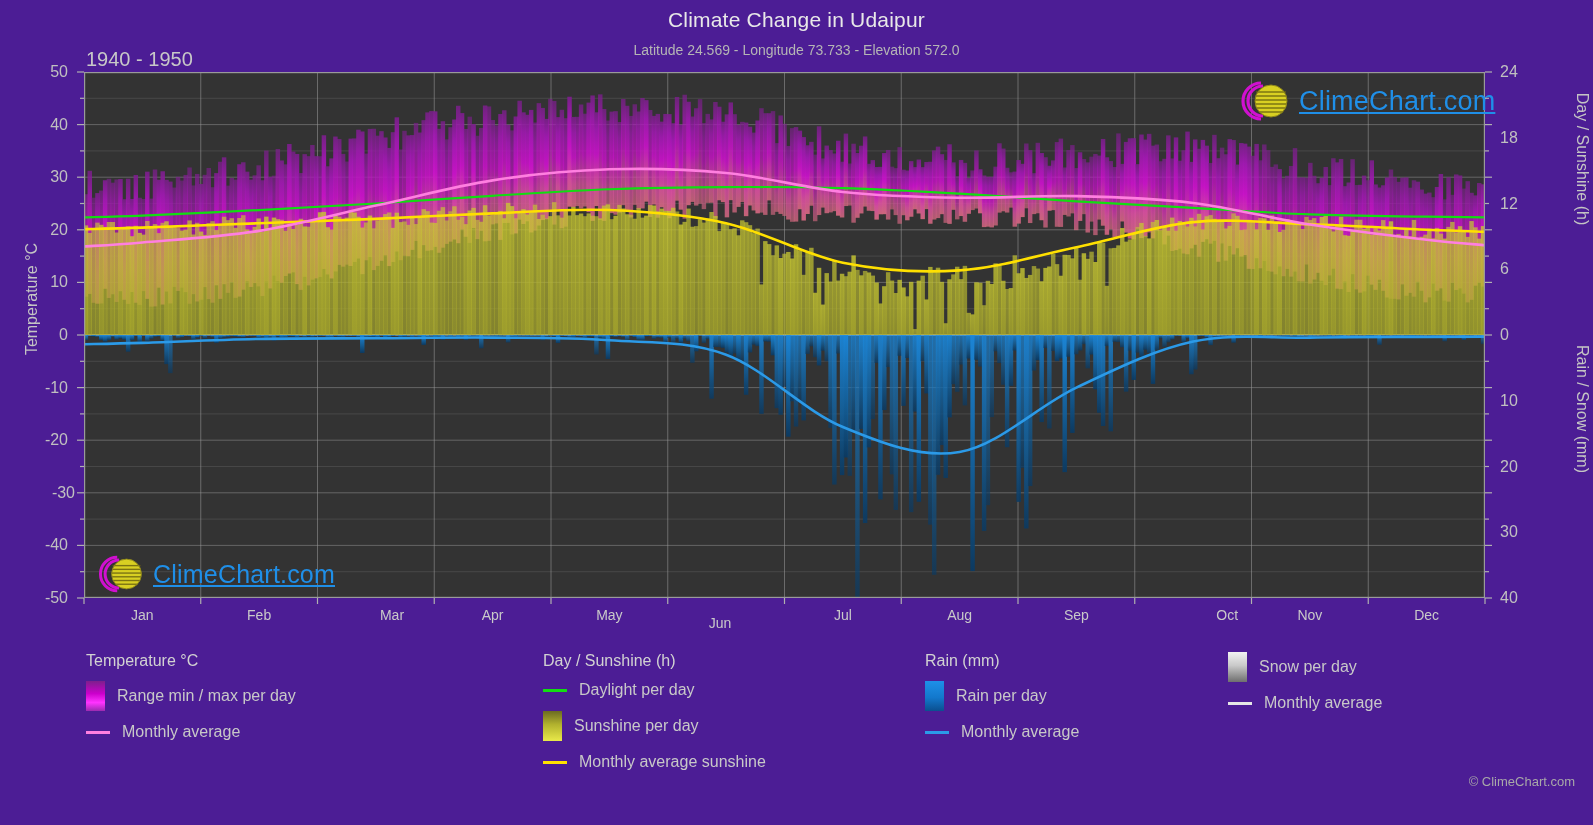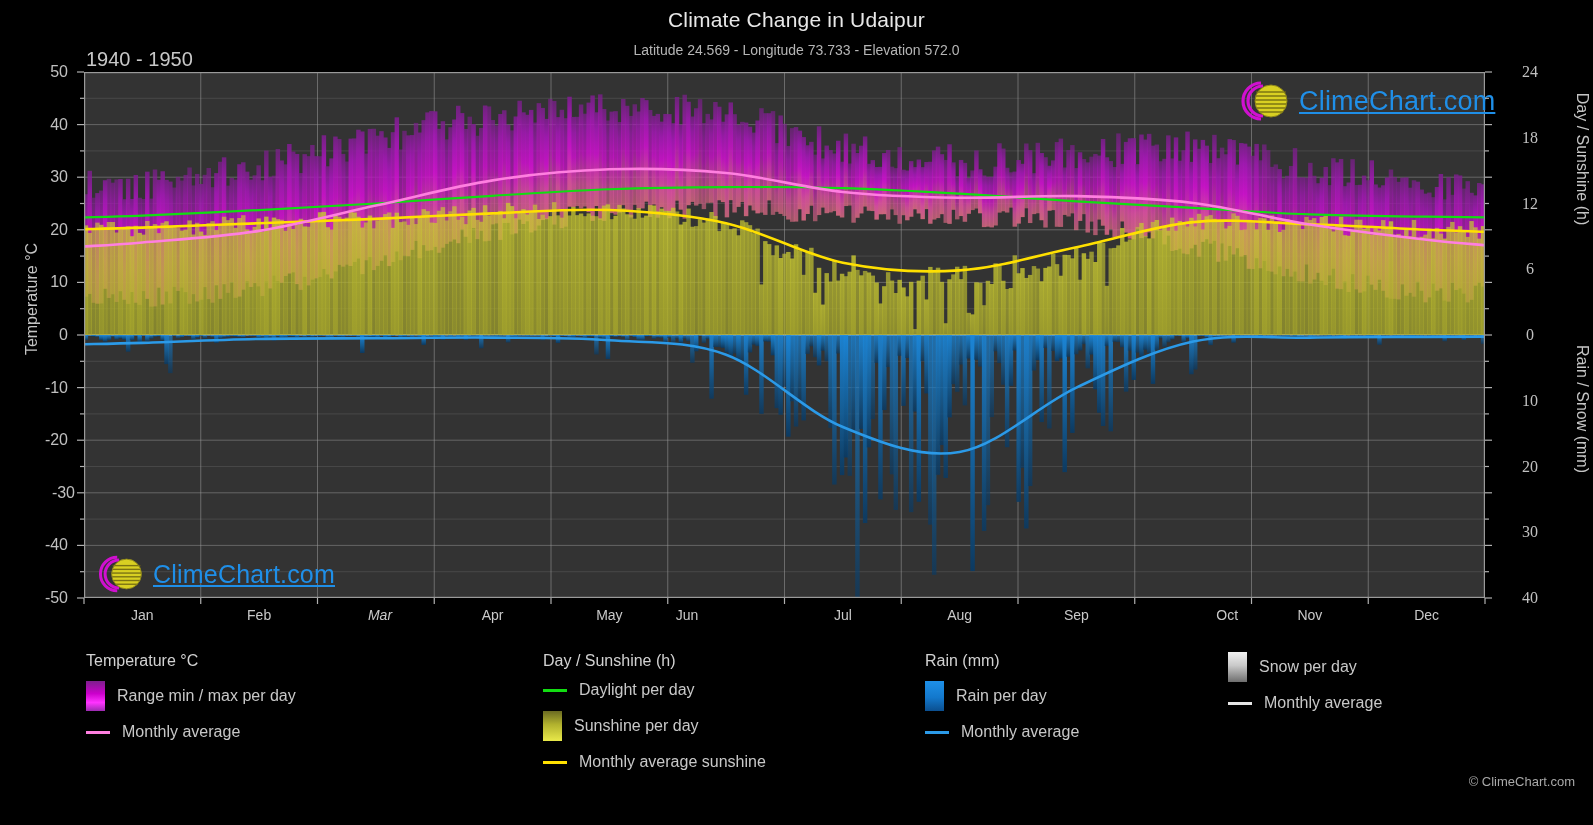--- a/index.html
+++ b/index.html
@@ -7,21 +7,21 @@
   html, body {
     margin: 0; padding: 0;
     background: #333333;
     width: 1593px; height: 825px;
     overflow: hidden;
     font-family: "Liberation Sans", sans-serif;
   }
   #root {
     position: relative;
     width: 1593px; height: 825px;
-    background: #000000;
+    background: #4c1d95;
     color: #cfcfcf;
   }
 
   
   .title {
     position: absolute; left: 0; top: 8px; width: 1593px;
     text-align: center; font-size: 21px; color: #e8e8e8;
     letter-spacing: .2px;
   }
   .subtitle {
@@ -56,21 +56,21 @@
     left: 84px; top: 72px;
     width: 1401px; height: 526px;
   }
   #plotwrap svg { display: block; }
 
   .tick-left, .tick-right {
     position: absolute; font-size: 16px; color: #c0c0c0;
     white-space: nowrap;
   }
   .tick-left { text-align: right; width: 60px; }
-  .tick-right { text-align: center; width: 60px; font-family: Liberation Serif, serif; }
+  .tick-right { text-align: left; width: 60px; }
   .tick-x {
     position: absolute; font-size: 14px; color: #c9c9c9;
     text-align: center; width: 90px; top: 607px;
   }
 
   
   .legend-col { position: absolute; top: 652px; }
   .legend-head { font-size: 16px; color: #d2d2d2; margin-bottom: 11px; }
   .legend-row { display: flex; align-items: center; margin-bottom: 12px; }
   .legend-row .lbl { font-size: 16px; color: #c8c8c8; }
@@ -133,24 +133,24 @@
       <div class="tick-right" style="left: 1500px; top: 260.25px;">6</div>
       <div class="tick-right" style="left: 1500px; top: 326px;">0</div>
       <div class="tick-right" style="left: 1500px; top: 391.75px;">10</div>
       <div class="tick-right" style="left: 1500px; top: 457.5px;">20</div>
       <div class="tick-right" style="left: 1500px; top: 523.25px;">30</div>
       <div class="tick-right" style="left: 1500px; top: 589px;">40</div>
     </div>
   <div id="x-ticks">
       <div class="tick-x" style="left: 97.375px;">Jan</div>
       <div class="tick-x" style="left: 214.125px;">Feb</div>
-      <div class="tick-x" style="left: 335px; font-style: italic;">Mar</div>
+      <div class="tick-x" style="left: 347px;">Mar</div>
       <div class="tick-x" style="left: 447.625px;">Apr</div>
       <div class="tick-x" style="left: 564.375px;">May</div>
-      <div class="tick-x" style="left: 642px;">Jun</div>
+      <div class="tick-x" style="left: 675px; margin-top: 8px;">Jun</div>
       <div class="tick-x" style="left: 797.875px;">Jul</div>
       <div class="tick-x" style="left: 914.625px;">Aug</div>
       <div class="tick-x" style="left: 1031.38px;">Sep</div>
       <div class="tick-x" style="left: 1148.12px; text-align: right;">Oct</div>
       <div class="tick-x" style="left: 1264.88px;">Nov</div>
       <div class="tick-x" style="left: 1381.62px;">Dec</div>
     </div>
 
   <div id="plotwrap">
     <svg id="plot" width="1401" height="526" viewBox="0 0 1401 526">

